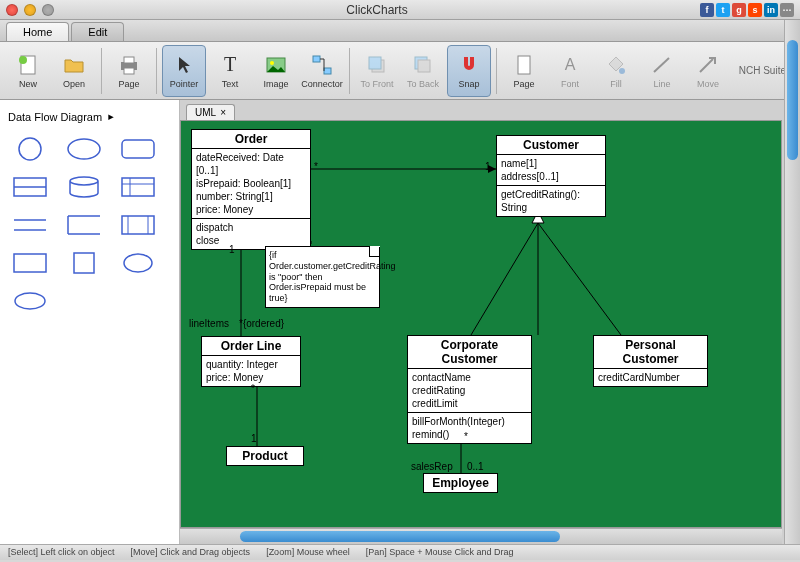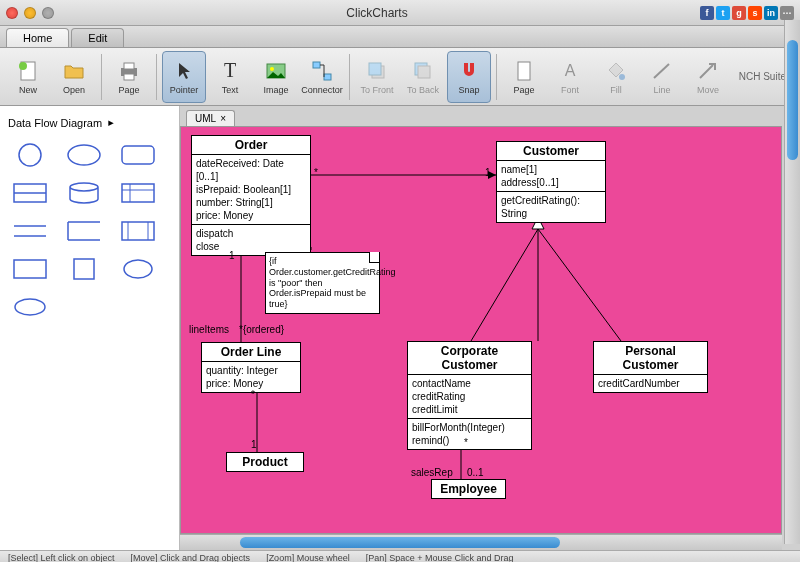--- a/index.html
+++ b/index.html
@@ -1,17 +1,17 @@
 <!DOCTYPE html>
 <html><head>
 <meta charset="utf-8">
 <style>
 * { box-sizing: border-box; margin: 0; padding: 0; }
 body { font-family: "Lucida Grande", Arial, sans-serif; font-size: 11px; background: #d8d8d8; width: 800px; height: 562px; overflow: hidden; }
-.titlebar { height: 26px; background: linear-gradient(#e8e8e8,#d0d0d0); display: flex; align-items: center; padding: 0 6px; border-bottom: 1px solid #a0a0a0; }
+.titlebar { height: 20px; background: linear-gradient(#e8e8e8,#d0d0d0); display: flex; align-items: center; padding: 0 6px; border-bottom: 1px solid #a0a0a0; }
 .traffic { display: flex; gap: 6px; }
 .tl { width: 12px; height: 12px; border-radius: 50%; border: 1px solid rgba(0,0,0,0.2); }
 .tl.red { background: radial-gradient(#ff6b5e,#e0443e); }
 .tl.yel { background: radial-gradient(#ffbd2e,#dea123); }
 .tl.grn { background: radial-gradient(#b0b0b0,#999); }
 .title { flex: 1; text-align: center; font-size: 12px; color: #333; }
 .social { display: flex; gap: 2px; }
 .social span { width: 14px; height: 14px; display: inline-flex; align-items: center; justify-content: center; font-size: 9px; font-weight: bold; color: #fff; border-radius: 2px; }
 .tabsrow { height: 22px; background: linear-gradient(#e0e0e0,#c8c8c8); display: flex; align-items: flex-end; padding-left: 6px; border-bottom: 1px solid #999; }
 .tab { padding: 3px 16px; font-size: 11px; border: 1px solid #999; border-bottom: none; border-radius: 4px 4px 0 0; margin-right: 2px; background: linear-gradient(#d8d8d8,#c0c0c0); cursor: pointer; }
@@ -24,21 +24,21 @@
 .rsep { width: 1px; height: 46px; background: #b0b0b0; margin: 0 3px; }
 .suite { margin-left: auto; font-size: 10px; color: #666; padding-right: 8px; }
 .main { display: flex; height: 444px; }
 .sidebar { width: 180px; background: #fff; border-right: 1px solid #bbb; padding: 6px; }
 .sbhead { font-size: 11px; padding: 4px 2px; display: flex; align-items: center; gap: 6px; }
 .shapes { display: flex; flex-wrap: wrap; gap: 14px 18px; padding: 10px 6px; }
 .shp { width: 36px; height: 24px; }
 .canvas-wrap { flex: 1; display: flex; flex-direction: column; background: #d0d0d0; }
 .doctabs { height: 20px; display: flex; align-items: flex-end; padding-left: 6px; }
 .doctab { font-size: 10px; padding: 2px 8px; background: #f0f0f0; border: 1px solid #999; border-bottom: none; border-radius: 3px 3px 0 0; display: flex; align-items: center; gap: 4px; }
-.canvas { flex: 1; background: #ec4899; border: 1px solid #999; margin: 0 18px 0 0; position: relative; overflow: hidden; }
+.canvas { flex: 1; background: #15803d; border: 1px solid #999; margin: 0 18px 0 0; position: relative; overflow: hidden; }
 .vscroll { position: absolute; right: 0; top: 20px; bottom: 18px; width: 16px; background: linear-gradient(90deg,#e0e0e0,#c8c8c8); border-left: 1px solid #aaa; }
 .vthumb { position: absolute; left: 2px; right: 2px; top: 20px; height: 120px; background: linear-gradient(90deg,#6bb4e8,#3a8cd0); border-radius: 6px; }
 .hscroll { height: 16px; background: linear-gradient(#e0e0e0,#c8c8c8); border-top: 1px solid #aaa; margin-right: 18px; position: relative; }
 .hthumb { position: absolute; top: 2px; bottom: 2px; left: 60px; width: 320px; background: linear-gradient(#6bb4e8,#3a8cd0); border-radius: 6px; }
 .uml { position: absolute; background: #fff; border: 1px solid #000; font-size: 10px; }
 .uml .hd { font-weight: bold; text-align: center; border-bottom: 1px solid #000; padding: 2px 4px; font-size: 12px; }
 .uml .sec { border-bottom: 1px solid #000; padding: 2px 4px; line-height: 1.3; }
 .uml .sec:last-child { border-bottom: none; }
 .lbl { position: absolute; font-size: 10px; background: transparent; }
 .note { position: absolute; border: 1px solid #000; font-size: 9px; padding: 3px; line-height: 1.2; background: #fff; }
@@ -317,21 +317,21 @@
 
       <div class="uml" style="left:412px;top:214px;width:115px">
         <div class="hd" style="white-space:pre-line">Personal Customer</div>
         <div class="sec">creditCardNumber</div>
       </div>
 
       <div class="uml" style="left:45px;top:325px;width:78px">
         <div class="hd" style="border:none">Product</div>
       </div>
 
-      <div class="uml" style="left:250px;top:352px;width:75px">
+      <div class="uml" style="left:242px;top:352px;width:75px">
         <div class="hd" style="border:none">Employee</div>
       </div>
 
       <div class="note" style="left:84px;top:125px;width:115px">{if Order.customer.getCreditRating is "poor" then Order.isPrepaid must be true}</div>
 
       <div class="lbl" style="left:133px;top:40px">*</div>
       <div class="lbl" style="left:304px;top:40px">1</div>
       <div class="lbl" style="left:48px;top:123px">1</div>
       <div class="lbl" style="left:8px;top:197px">lineItems</div>
       <div class="lbl" style="left:58px;top:197px">*{ordered}</div>

